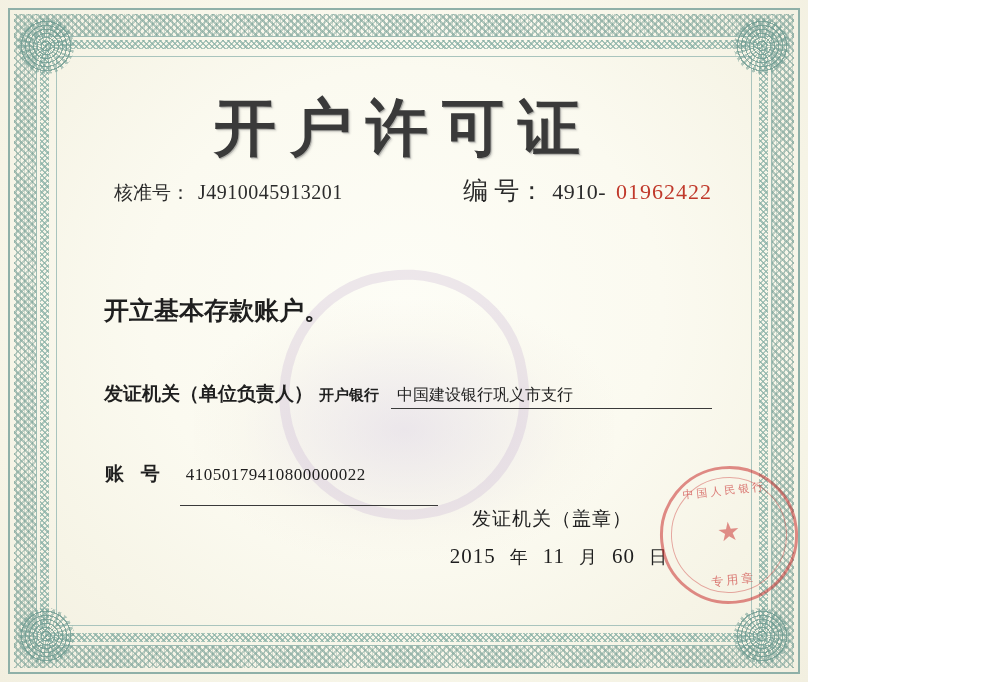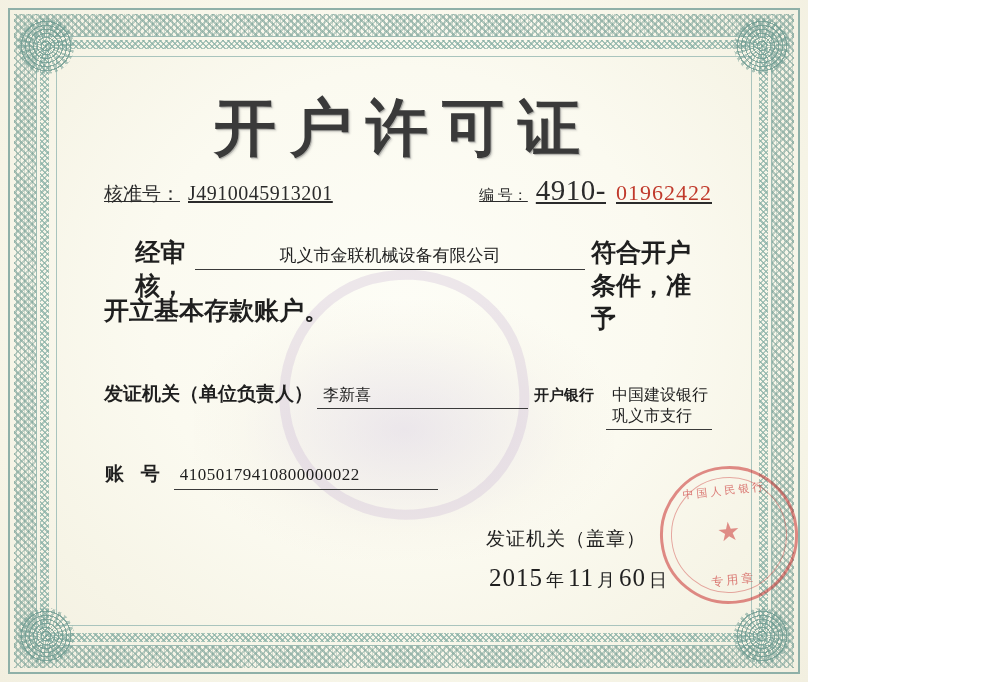--- a/index.html
+++ b/index.html
@@ -129,42 +129,41 @@
     font-size: 62px;
     font-weight: bold;
     letter-spacing: 14px;
     color: #3a3a3a;
     text-shadow: 1px 1px 0 rgba(90,90,90,0.35), 2px 2px 2px rgba(120,120,120,0.25);
   }
 
   .row-approval {
     position: absolute;
     top: 108px;
-    left: 34px;
+    left: 44px;
     right: 26px;
     display: flex;
     justify-content: space-between;
     align-items: baseline;
     font-size: 19px;
     color: #2b2b2b;
-    text-decoration: underline;
   }
   .approval-left { display: flex; align-items: baseline; }
   .approval-label { font-size: 19px; }
   .approval-value {
     font-family: "Liberation Serif", serif;
     font-size: 20px;
     margin-left: 8px;
     letter-spacing: 0.5px;
     text-align: center;
   }
   .approval-right { display: flex; align-items: baseline; }
-  .serial-label { font-size: 15px; }
+  .serial-label { font-size: 25px; }
   .serial-prefix {
-    font-size: 29px;
+    font-size: 22px;
     margin-left: 8px;
     letter-spacing: 0.5px;
   }
   .serial-number {
     font-family: "Liberation Serif", serif;
     font-size: 22px;
     color: #c0392b;
     letter-spacing: 1px;
     margin-left: 10px;
   }
@@ -242,49 +241,49 @@
     color: #1f1f1f;
   }
   .account-label {
     font-weight: bold;
     font-size: 19px;
     white-space: nowrap;
     letter-spacing: 6px;
   }
   .fill-account {
     flex: 1 1 auto;
-    margin-left: 8px;
+    margin-left: 14px;
     border-bottom: 1px solid #3a3a3a;
     font-size: 17px;
-    padding-bottom: 4px;
+    padding-bottom: 20px;
     padding-left: 6px;
     font-weight: normal;
     letter-spacing: 0.5px;
   }
 
   .issuer-block {
     position: absolute;
     right: 70px;
-    top: 460px;
-    text-align: left;
+    top: 440px;
+    text-align: center;
     color: #1f1f1f;
   }
   .issuer-label {
     font-size: 19px;
     letter-spacing: 1px;
   }
   .issue-date {
     margin-top: 12px;
     font-size: 18px;
     letter-spacing: 1px;
   }
   .issue-date .num {
     font-family: "Liberation Serif", serif;
-    font-size: 25px;
-    margin: 0 3px;
+    font-size: 21px;
+    margin: 0 14px;
   }
 
   
   .seal {
     position: absolute;
     left: 590px;
     top: 400px;
     width: 132px;
     height: 132px;
     border-radius: 50%;
@@ -355,32 +354,25 @@
         <span class="approval-label">核准号：</span>
         <span class="approval-value">J4910045913201</span>
       </div>
       <div class="approval-right">
         <span class="serial-label">编 号：</span>
         <span class="serial-prefix">4910-</span>
         <span class="serial-number">01962422</span>
       </div>
     </div>
 
-    <div class="body-line-1">
-      <span class="indent"></span>
-      <span>经审核，</span>
-      <span class="fill-company">巩义市金联机械设备有限公司</span>
-      <span>符合开户条件，准予</span>
-    </div>
 
     <div class="body-line-2">开立基本存款账户。</div>
 
     <div class="row-rep">
       <span class="rep-label">发证机关（单位负责人）</span>
-      <span class="fill-rep">李新喜</span>
       <span class="bank-label">开户银行</span>
       <span class="fill-bank">中国建设银行巩义市支行</span>
     </div>
 
     <div class="row-account">
       <span class="account-label">账 号</span>
       <span class="fill-account">41050179410800000022</span>
     </div>
 
     <div class="issuer-block">

